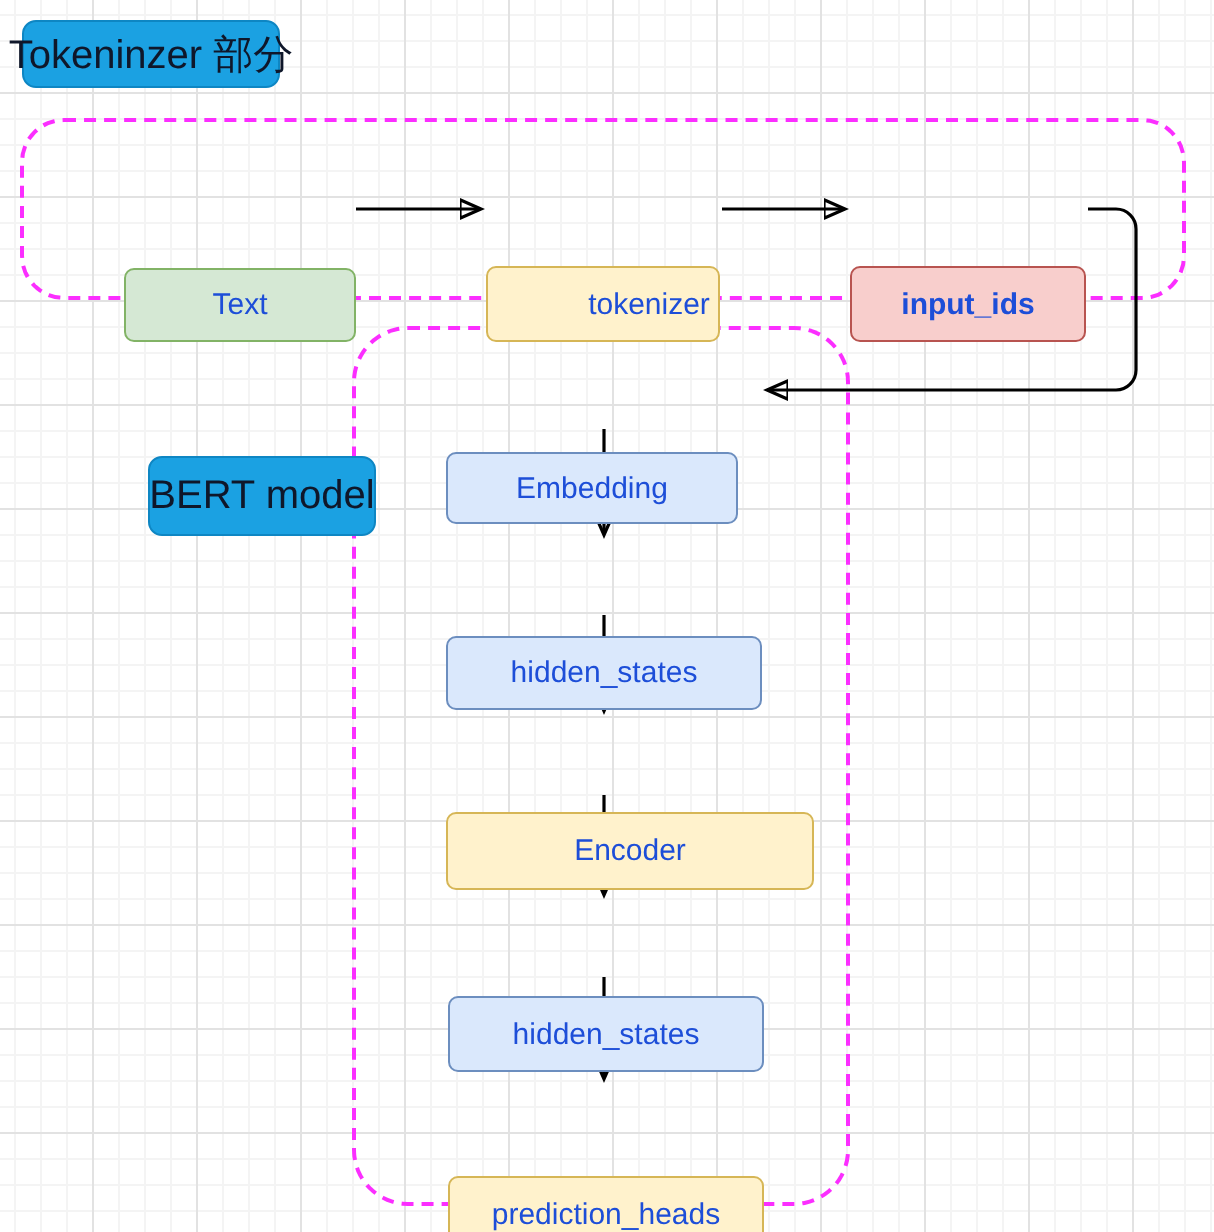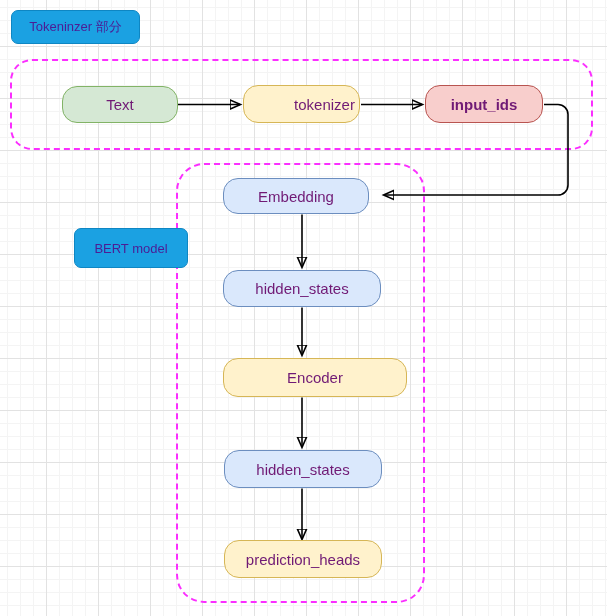--- a/index.html
+++ b/index.html
@@ -46,42 +46,43 @@
     stroke: #000000;
     stroke-width: 1.6px;
   }
 
   .node {
     position: absolute;
     z-index: 3;
     display: flex;
     align-items: center;
     justify-content: center;
-    border-radius: 15px;
+    border-radius: 5px;
     border: 1.6px solid #000;
     font-size: 15px;
-    color: #701a75;
+    color: #1d4ed8;
     white-space: nowrap;
+    margin-top: 48px;
   }
   .node.green  { background: #d5e8d4; border-color: #82b366; }
   .node.yellow { background: #fff2cc; border-color: #d6b656; }
   .node.red    { background: #f8cecc; border-color: #b85450; }
   .node.blue   { background: #dae8fc; border-color: #6c8ebf; }
 
   .tag {
     position: absolute;
     z-index: 4;
     display: flex;
     align-items: center;
     justify-content: center;
     border-radius: 7px;
     background: #1ba1e2;
     border: 1px solid #0e86c3;
-    color: #4c1d95;
-    font-size: 13px;
+    color: #0f172a;
+    font-size: 20px;
     white-space: nowrap;
   }
   .tag-tokenizer { left: 11px;  top: 10px;  width: 129px; height: 34px; }
   .tag-bert      { left: 74px;  top: 228px; width: 114px; height: 40px; }
 
   .n-text       { left: 62px;  top: 86px;  width: 116px; height: 37px; }
   .n-tokenizer  { left: 243px; top: 85px;  width: 117px; height: 38px; padding-left: 46px; }
   .n-input-ids  { left: 425px; top: 85px;  width: 118px; height: 38px; font-weight: bold; }
   .n-embedding  { left: 223px; top: 178px; width: 146px; height: 36px; }
   .n-hidden1    { left: 223px; top: 270px; width: 158px; height: 37px; }

